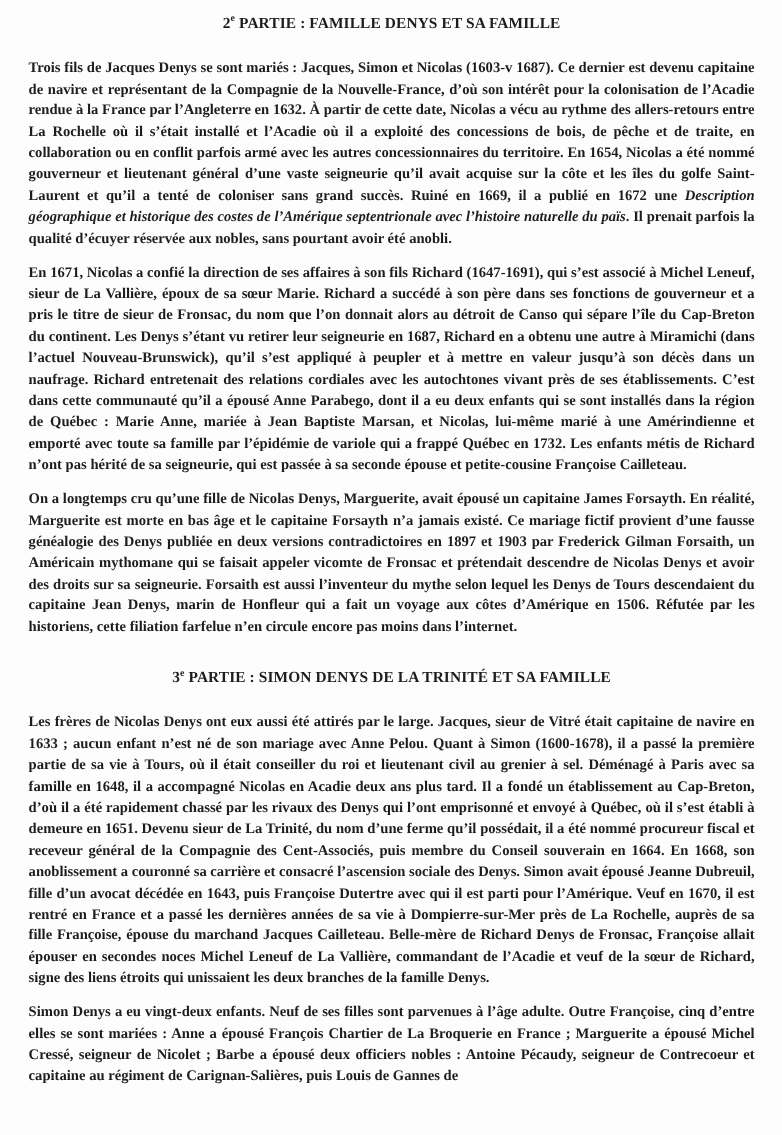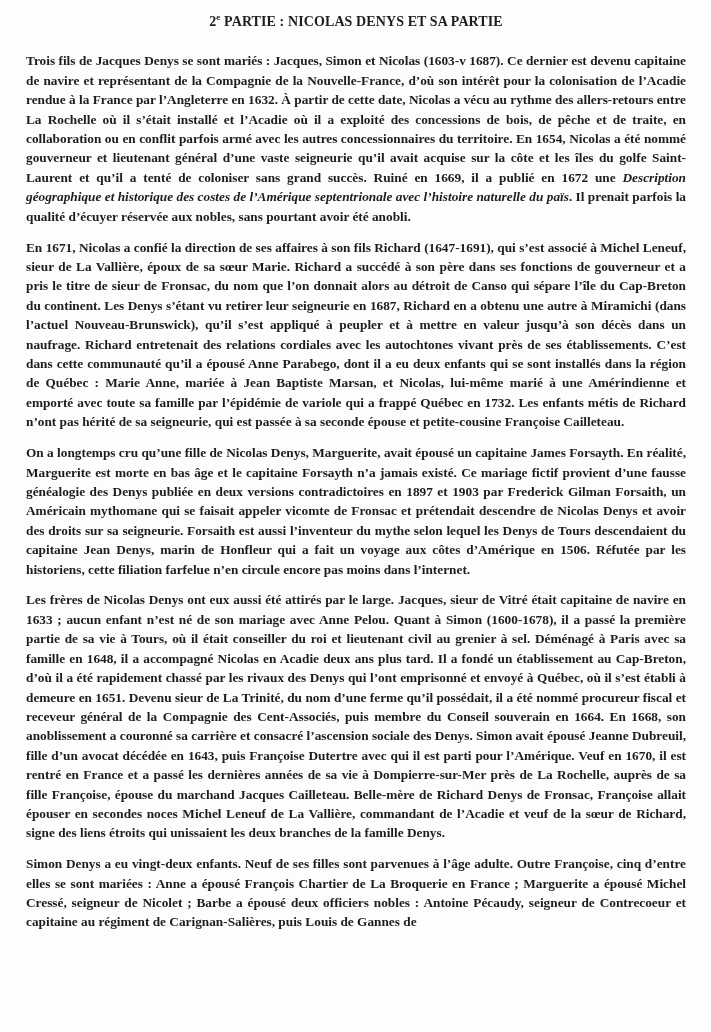--- a/index.html
+++ b/index.html
@@ -46,29 +46,30 @@
   .para .run-italic {
     font-style: italic;
   }
 </style>
 </head>
 <body>
 
 <div class="page">
 
   <section class="section section--first">
-    <h1 class="section-heading"><span>2</span><sup>e</sup><span> PARTIE : NICOLAS DENYS ET SA PARTIE</span></h1>
+    <h1 class="section-heading"><span>2</span><sup>e</sup><span> PARTIE : FAMILLE DENYS ET SA FAMILLE</span></h1>
 
     <p class="para"><span>Trois fils de Jacques Denys se sont mariés : Jacques, Simon et Nicolas (1603-v 1687). Ce dernier est devenu capitaine de navire et représentant de la Compagnie de la Nouvelle-France, d’où son intérêt pour la colonisation de l’Acadie rendue à la France par l’Angleterre en 1632. À partir de cette date, Nicolas a vécu au rythme des allers-retours entre La Rochelle où il s’était installé et l’Acadie où il a exploité des concessions de bois, de pêche et de traite, en collaboration ou en conflit parfois armé avec les autres concessionnaires du territoire. En 1654, Nicolas a été nommé gouverneur et lieutenant général d’une vaste seigneurie qu’il avait acquise sur la côte et les îles du golfe Saint-Laurent et qu’il a tenté de coloniser sans grand succès. Ruiné en 1669, il a publié en 1672 une </span><span class="run-italic">Description géographique et historique des costes de l’Amérique septentrionale avec l’histoire naturelle du païs</span><span>. Il prenait parfois la qualité d’écuyer réservée aux nobles, sans pourtant avoir été anobli.</span></p>
 
     <p class="para"><span>En 1671, Nicolas a confié la direction de ses affaires à son fils Richard (1647-1691), qui s’est associé à Michel Leneuf, sieur de La Vallière, époux de sa sœur Marie. Richard a succédé à son père dans ses fonctions de gouverneur et a pris le titre de sieur de Fronsac, du nom que l’on donnait alors au détroit de Canso qui sépare l’île du Cap-Breton du continent. Les Denys s’étant vu retirer leur seigneurie en 1687, Richard en a obtenu une autre à Miramichi (dans l’actuel Nouveau-Brunswick), qu’il s’est appliqué à peupler et à mettre en valeur jusqu’à son décès dans un naufrage. Richard entretenait des relations cordiales avec les autochtones vivant près de ses établissements. C’est dans cette communauté qu’il a épousé Anne Parabego, dont il a eu deux enfants qui se sont installés dans la région de Québec : Marie Anne, mariée à Jean Baptiste Marsan, et Nicolas, lui-même marié à une Amérindienne et emporté avec toute sa famille par l’épidémie de variole qui a frappé Québec en 1732. Les enfants métis de Richard n’ont pas hérité de sa seigneurie, qui est passée à sa seconde épouse et petite-cousine Françoise Cailleteau.</span></p>
 
     <p class="para"><span>On a longtemps cru qu’une fille de Nicolas Denys, Marguerite, avait épousé un capitaine James Forsayth. En réalité, Marguerite est morte en bas âge et le capitaine Forsayth n’a jamais existé. Ce mariage fictif provient d’une fausse généalogie des Denys publiée en deux versions contradictoires en 1897 et 1903 par Frederick Gilman Forsaith, un Américain mythomane qui se faisait appeler vicomte de Fronsac et prétendait descendre de Nicolas Denys et avoir des droits sur sa seigneurie. Forsaith est aussi l’inventeur du mythe selon lequel les Denys de Tours descendaient du capitaine Jean Denys, marin de Honfleur qui a fait un voyage aux côtes d’Amérique en 1506. Réfutée par les historiens, cette filiation farfelue n’en circule encore pas moins dans l’internet.</span></p>
   </section>
 
   <section class="section section--second">
+    <h1 class="section-heading"><span>3</span><sup>e</sup><span> PARTIE : SIMON DENYS DE LA TRINITÉ ET SA FAMILLE</span></h1>
 
     <p class="para"><span>Les frères de Nicolas Denys ont eux aussi été attirés par le large. Jacques, sieur de Vitré était capitaine de navire en 1633 ; aucun enfant n’est né de son mariage avec Anne Pelou. Quant à Simon (1600-1678), il a passé la première partie de sa vie à Tours, où il était conseiller du roi et lieutenant civil au grenier à sel. Déménagé à Paris avec sa famille en 1648, il a accompagné Nicolas en Acadie deux ans plus tard. Il a fondé un établissement au Cap-Breton, d’où il a été rapidement chassé par les rivaux des Denys qui l’ont emprisonné et envoyé à Québec, où il s’est établi à demeure en 1651. Devenu sieur de La Trinité, du nom d’une ferme qu’il possédait, il a été nommé procureur fiscal et receveur général de la Compagnie des Cent-Associés, puis membre du Conseil souverain en 1664. En 1668, son anoblissement a couronné sa carrière et consacré l’ascension sociale des Denys. Simon avait épousé Jeanne Dubreuil, fille d’un avocat décédée en 1643, puis Françoise Dutertre avec qui il est parti pour l’Amérique. Veuf en 1670, il est rentré en France et a passé les dernières années de sa vie à Dompierre-sur-Mer près de La Rochelle, auprès de sa fille Françoise, épouse du marchand Jacques Cailleteau. Belle-mère de Richard Denys de Fronsac, Françoise allait épouser en secondes noces Michel Leneuf de La Vallière, commandant de l’Acadie et veuf de la sœur de Richard, signe des liens étroits qui unissaient les deux branches de la famille Denys.</span></p>
 
     <p class="para"><span>Simon Denys a eu vingt-deux enfants. Neuf de ses filles sont parvenues à l’âge adulte. Outre Françoise, cinq d’entre elles se sont mariées : Anne a épousé François Chartier de La Broquerie en France ; Marguerite a épousé Michel Cressé, seigneur de Nicolet ; Barbe a épousé deux officiers nobles : Antoine Pécaudy, seigneur de Contrecoeur et capitaine au régiment de Carignan-Salières, puis Louis de Gannes de</span></p>
   </section>
 
 </div>
 
 </body></html>

